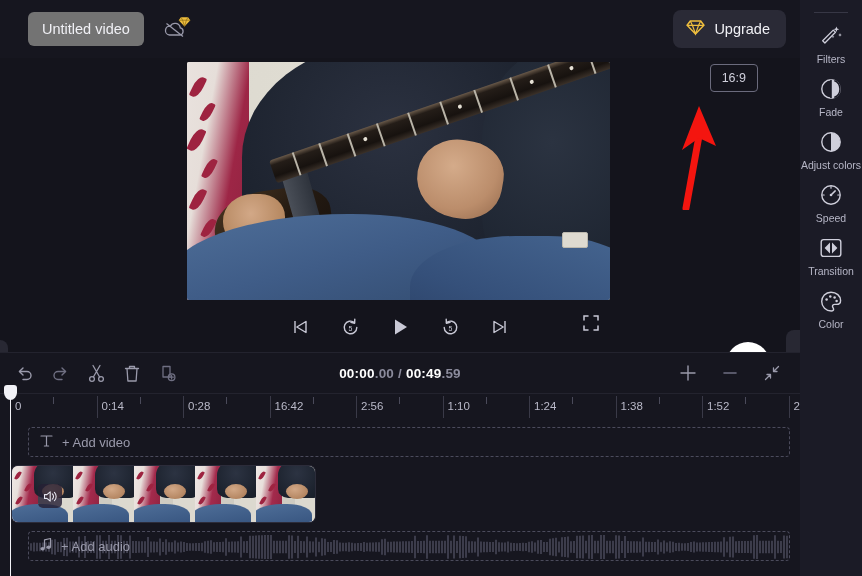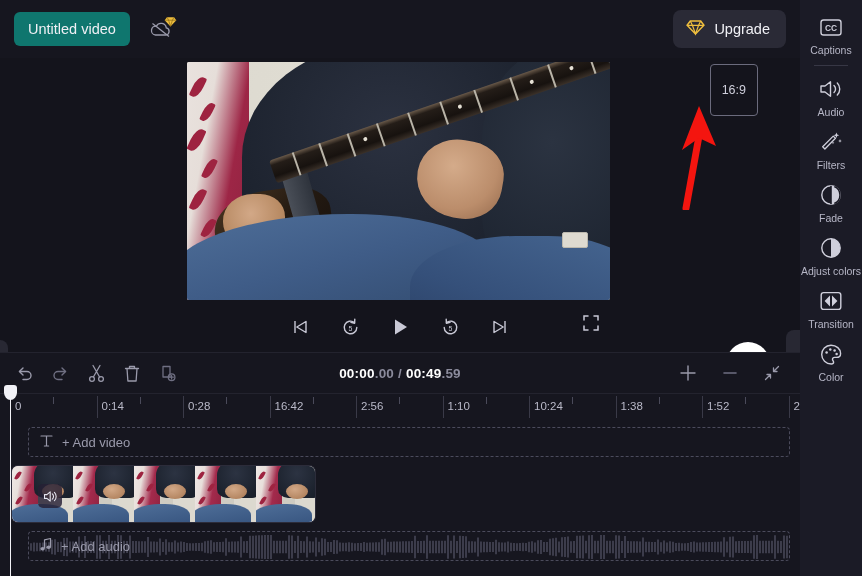--- a/index.html
+++ b/index.html
@@ -12,22 +12,22 @@
   }
   #app { position: relative; width: 862px; height: 576px; }
 
   
   .topbar {
     position: absolute; left: 0; top: 0; width: 800px; height: 58px;
     background: #16161f;
     display: flex; align-items: center;
   }
   .title-chip {
-    margin-left: 14px;
-    background: #0f766e;
+    margin-left: 28px;
+    background: #737373;
     border-radius: 6px;
     padding: 9px 14px;
     font-size: 14.5px;
     color: #f0f0f5;
     white-space: nowrap;
   }
   .cloud-off {
     margin-left: 14px; position: relative; width: 34px; height: 30px;
     display: flex; align-items: center; justify-content: center;
   }
@@ -51,21 +51,21 @@
   }
 
   
   .preview-area {
     position: absolute; left: 0; top: 58px; width: 800px; height: 294px;
     background: #14141c;
   }
   .ratio-badge {
     position: absolute; right: 42px; top: 6px;
     border: 1px solid #6b6b7d; border-radius: 4px;
-    padding: 18px 11px; font-size: 12.5px; color: #cfcfdb;
+    padding: 6px 11px; font-size: 12.5px; color: #cfcfdb;
   }
   .video-stage {
     position: absolute; left: 187px; top: 4px;
     width: 423px; height: 238px;
     border-radius: 2px; overflow: hidden;
     background: #2b2b2b;
   }
   .vid { position: absolute; inset: 0; }
   .v-wall { position:absolute; inset:0; background: linear-gradient(105deg,#dcd9cf 0%, #e3e0d6 55%, #cfccc2 100%); }
   .v-curtain {
@@ -464,21 +464,21 @@
         <div class="tick-maj" style="left: 269.5px;"></div>
         <div class="tick-lbl" style="left: 274.5px;">16:42</div>
         <div class="tick-min" style="left: 312.75px;"></div>
         <div class="tick-maj" style="left: 356px;"></div>
         <div class="tick-lbl" style="left: 361px;">2:56</div>
         <div class="tick-min" style="left: 399.25px;"></div>
         <div class="tick-maj" style="left: 442.5px;"></div>
         <div class="tick-lbl" style="left: 447.5px;">1:10</div>
         <div class="tick-min" style="left: 485.75px;"></div>
         <div class="tick-maj" style="left: 529px;"></div>
-        <div class="tick-lbl" style="left: 534px;">10:24</div>
+        <div class="tick-lbl" style="left: 534px;">1:24</div>
         <div class="tick-min" style="left: 572.25px;"></div>
         <div class="tick-maj" style="left: 615.5px;"></div>
         <div class="tick-lbl" style="left: 620.5px;">1:38</div>
         <div class="tick-min" style="left: 658.75px;"></div>
         <div class="tick-maj" style="left: 702px;"></div>
         <div class="tick-lbl" style="left: 707px;">1:52</div>
         <div class="tick-min" style="left: 745.25px;"></div>
         <div class="tick-maj" style="left: 788.5px;"></div>
         <div class="tick-lbl" style="left: 793.5px;">2</div>
       </div>
@@ -576,41 +576,23 @@
             </svg>
           </span>
           <span>+ Add audio</span>
         </span>
       </div>
     </div>
   </div>
 
   <div class="sidebar">
 
-    <div class="sb-item">
-      <span class="sb-ic">
-        <svg width="24" height="19" viewBox="0 0 24 19">
-          <rect x="2" y="2" width="20" height="15" rx="2.6" stroke="#cfcfdb" stroke-width="1.4" fill="none"></rect>
-          <text x="12" y="12.6" font-size="8.4" fill="#cfcfdb" text-anchor="middle" font-family="Liberation Sans, sans-serif" font-weight="bold">CC</text>
-        </svg>
-      </span>
-      <span class="sb-lb">Captions</span>
-    </div>
 
     <div class="sb-div"></div>
 
-    <div class="sb-item">
-      <span class="sb-ic">
-        <svg width="26" height="22" viewBox="0 0 26 22">
-          <path d="M3 8h4l5.5-4.2v14.4L7 14H3z" stroke="#cfcfdb" stroke-width="1.4" fill="none" stroke-linejoin="round"></path>
-          <path d="M16 7.4a5 5 0 0 1 0 7.2M19.3 5a8.6 8.6 0 0 1 0 12" stroke="#cfcfdb" stroke-width="1.4" fill="none" stroke-linecap="round"></path>
-        </svg>
-      </span>
-      <span class="sb-lb">Audio</span>
-    </div>
 
     <div class="sb-item">
       <span class="sb-ic">
         <svg width="24" height="24" viewBox="0 0 24 24">
           <path d="M4 20 15.5 8.4l-2.4-2.4L1.6 17.6z" stroke="#cfcfdb" stroke-width="1.4" fill="none" stroke-linejoin="round" transform="translate(2.2,0.6) scale(.92)"></path>
           <path d="M17.4 2.4l.8 2 2 .8-2 .8-.8 2-.8-2-2-.8 2-.8z" fill="#cfcfdb"></path>
           <path d="M21 9.1l.5 1.3 1.3.5-1.3.5-.5 1.3-.5-1.3-1.3-.5 1.3-.5z" fill="#cfcfdb"></path>
           <path d="M14 11.4l.4 1 1 .4-1 .4-.4 1-.4-1-1-.4 1-.4z" fill="#cfcfdb"></path>
         </svg>
       </span>
@@ -632,20 +614,31 @@
     <div class="sb-item">
       <span class="sb-ic">
         <svg width="24" height="24" viewBox="0 0 24 24">
           <circle cx="12" cy="12" r="9.2" stroke="#cfcfdb" stroke-width="1.4" fill="none"></circle>
           <path d="M12 2.8a9.2 9.2 0 0 1 0 18.4z" fill="#cfcfdb"></path>
         </svg>
       </span>
       <span class="sb-lb">Adjust colors</span>
     </div>
 
+    <div class="sb-item">
+      <span class="sb-ic">
+        <svg width="24" height="24" viewBox="0 0 24 24">
+          <circle cx="12" cy="12" r="9.2" stroke="#cfcfdb" stroke-width="1.4" fill="none"></circle>
+          <path d="M12 12 16.2 7.9" stroke="#cfcfdb" stroke-width="1.5" stroke-linecap="round"></path>
+          <circle cx="12" cy="12" r="1.3" fill="#cfcfdb"></circle>
+          <path d="M12 3.6v1.6M20.4 12h-1.6M3.6 12h1.6" stroke="#cfcfdb" stroke-width="1.2" stroke-linecap="round"></path>
+        </svg>
+      </span>
+      <span class="sb-lb">Speed</span>
+    </div>
 
     <div class="sb-item">
       <span class="sb-ic">
         <svg width="24" height="22" viewBox="0 0 24 22">
           <rect x="2.2" y="2.6" width="19.6" height="16.8" rx="2.4" stroke="#cfcfdb" stroke-width="1.4" fill="none"></rect>
           <path d="M11 5.6 5.6 11 11 16.4z" fill="#cfcfdb"></path>
           <path d="M13 5.6 18.4 11 13 16.4z" fill="#cfcfdb"></path>
         </svg>
       </span>
       <span class="sb-lb">Transition</span>

